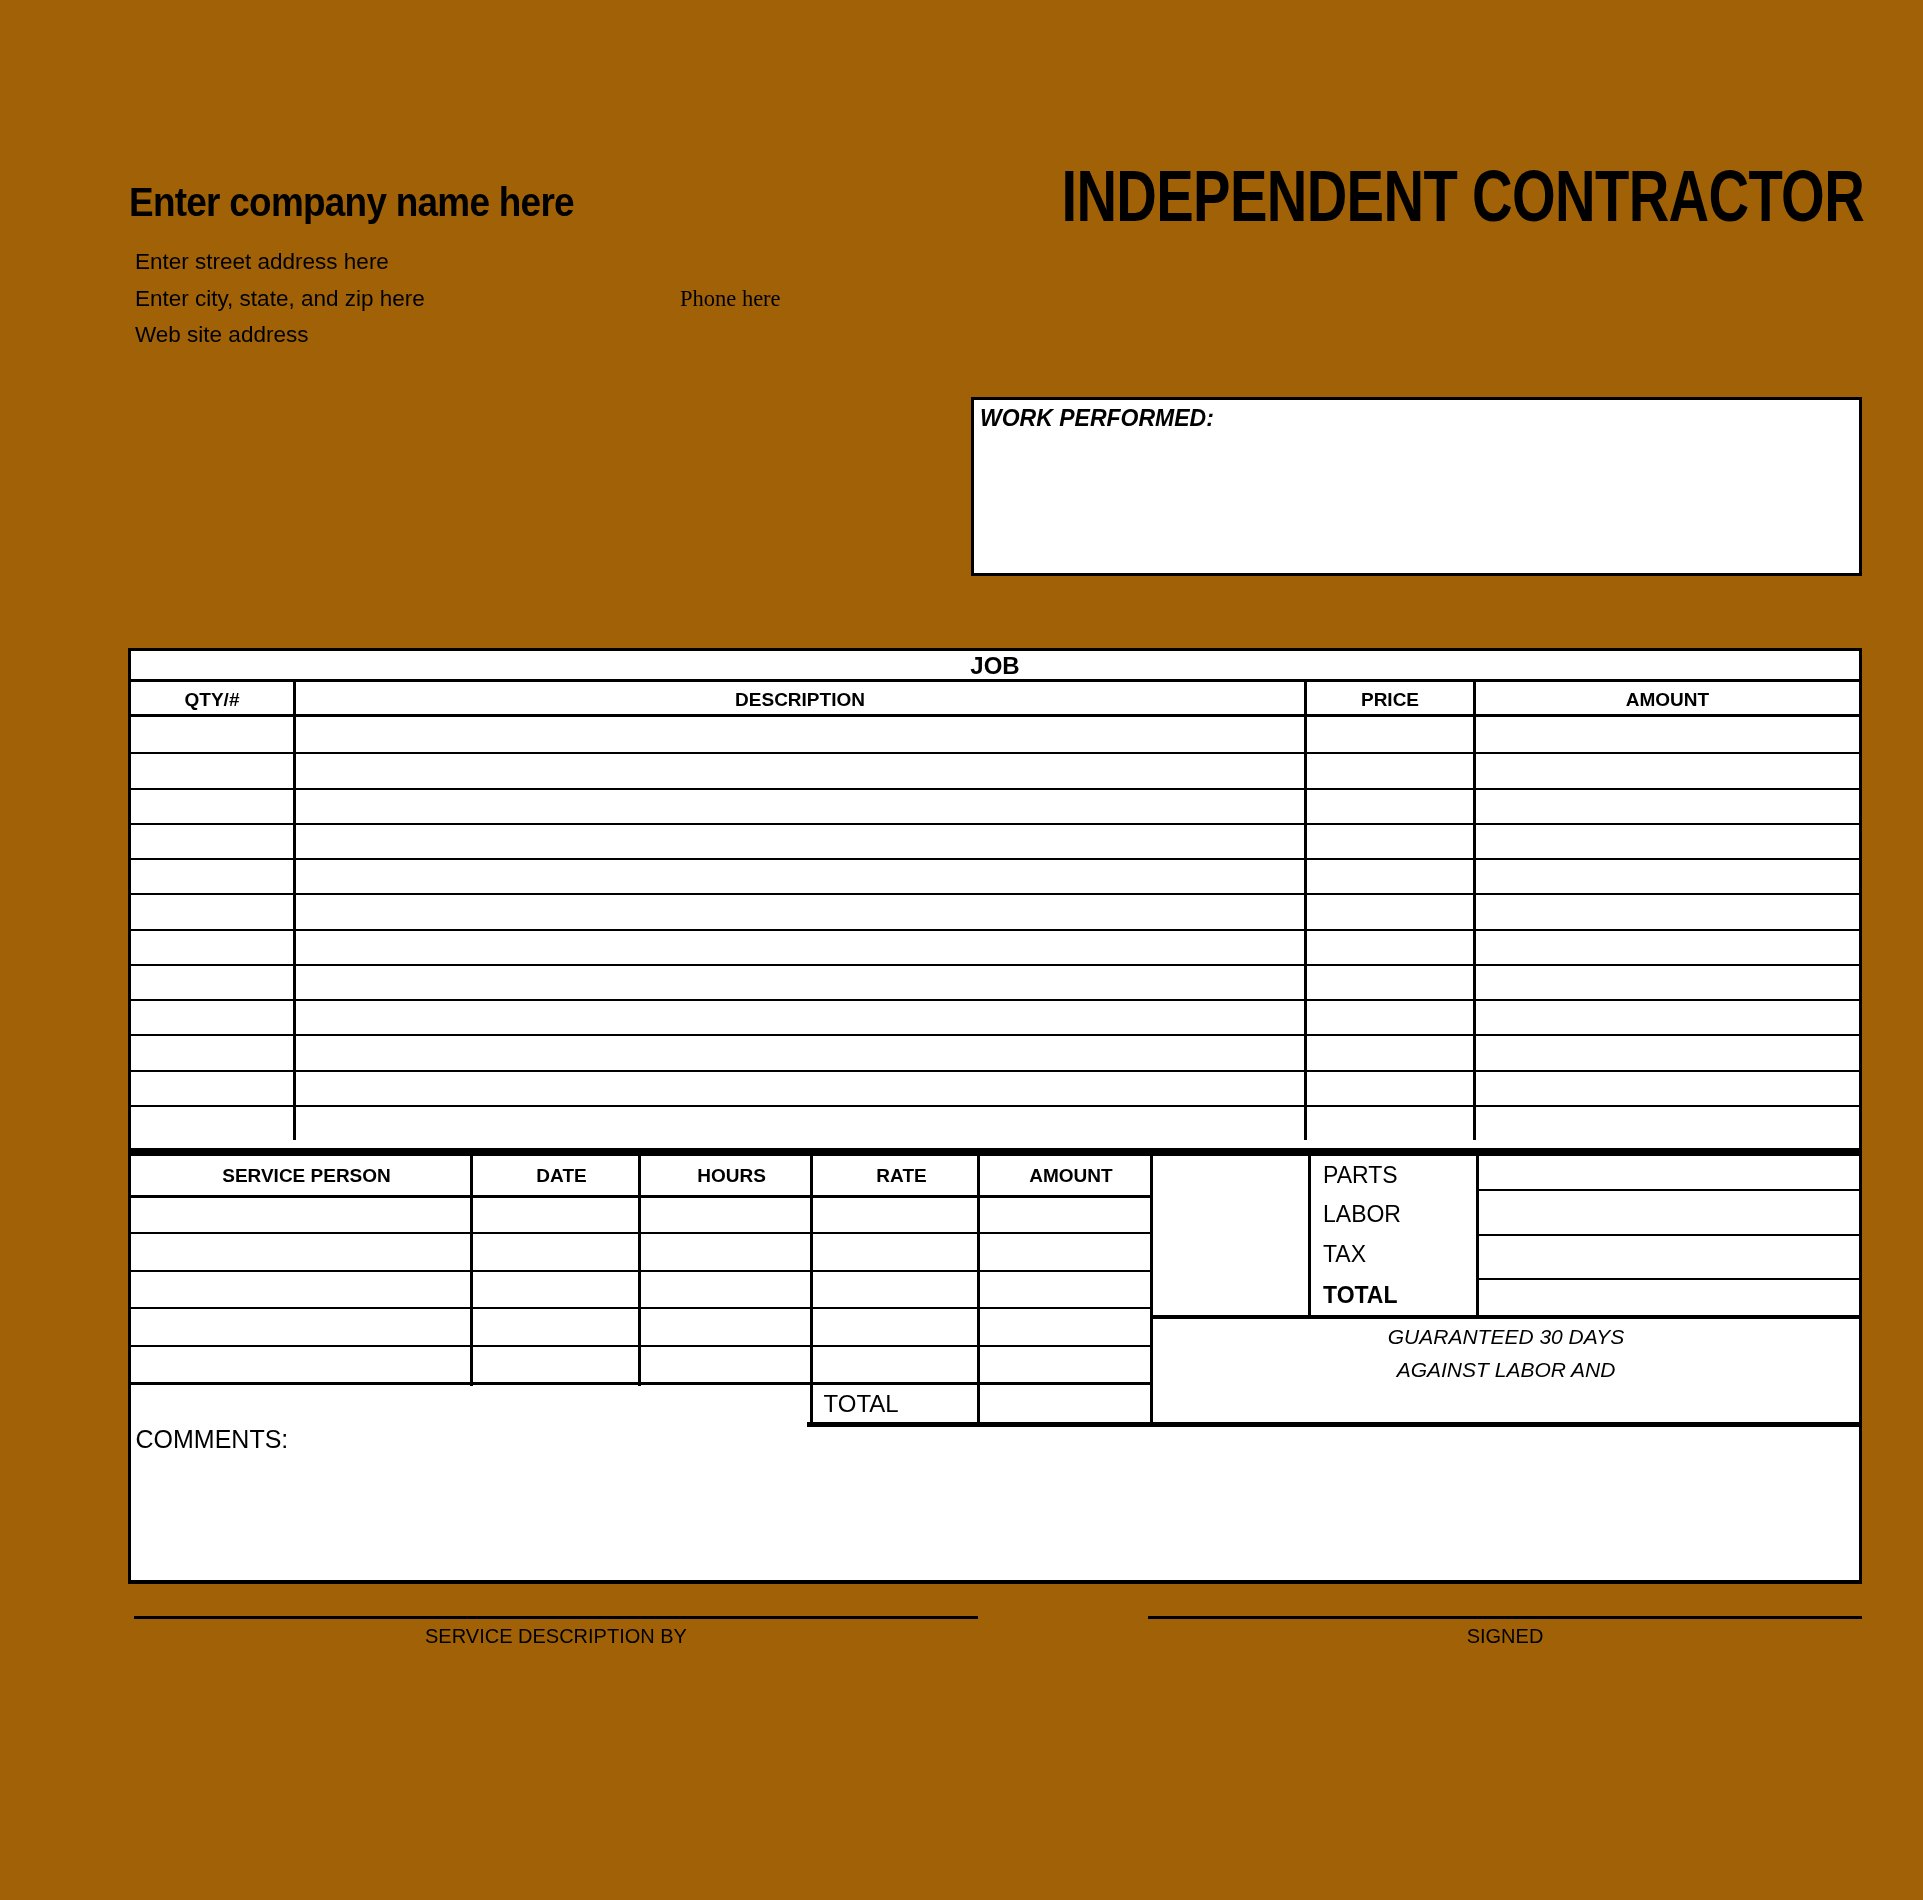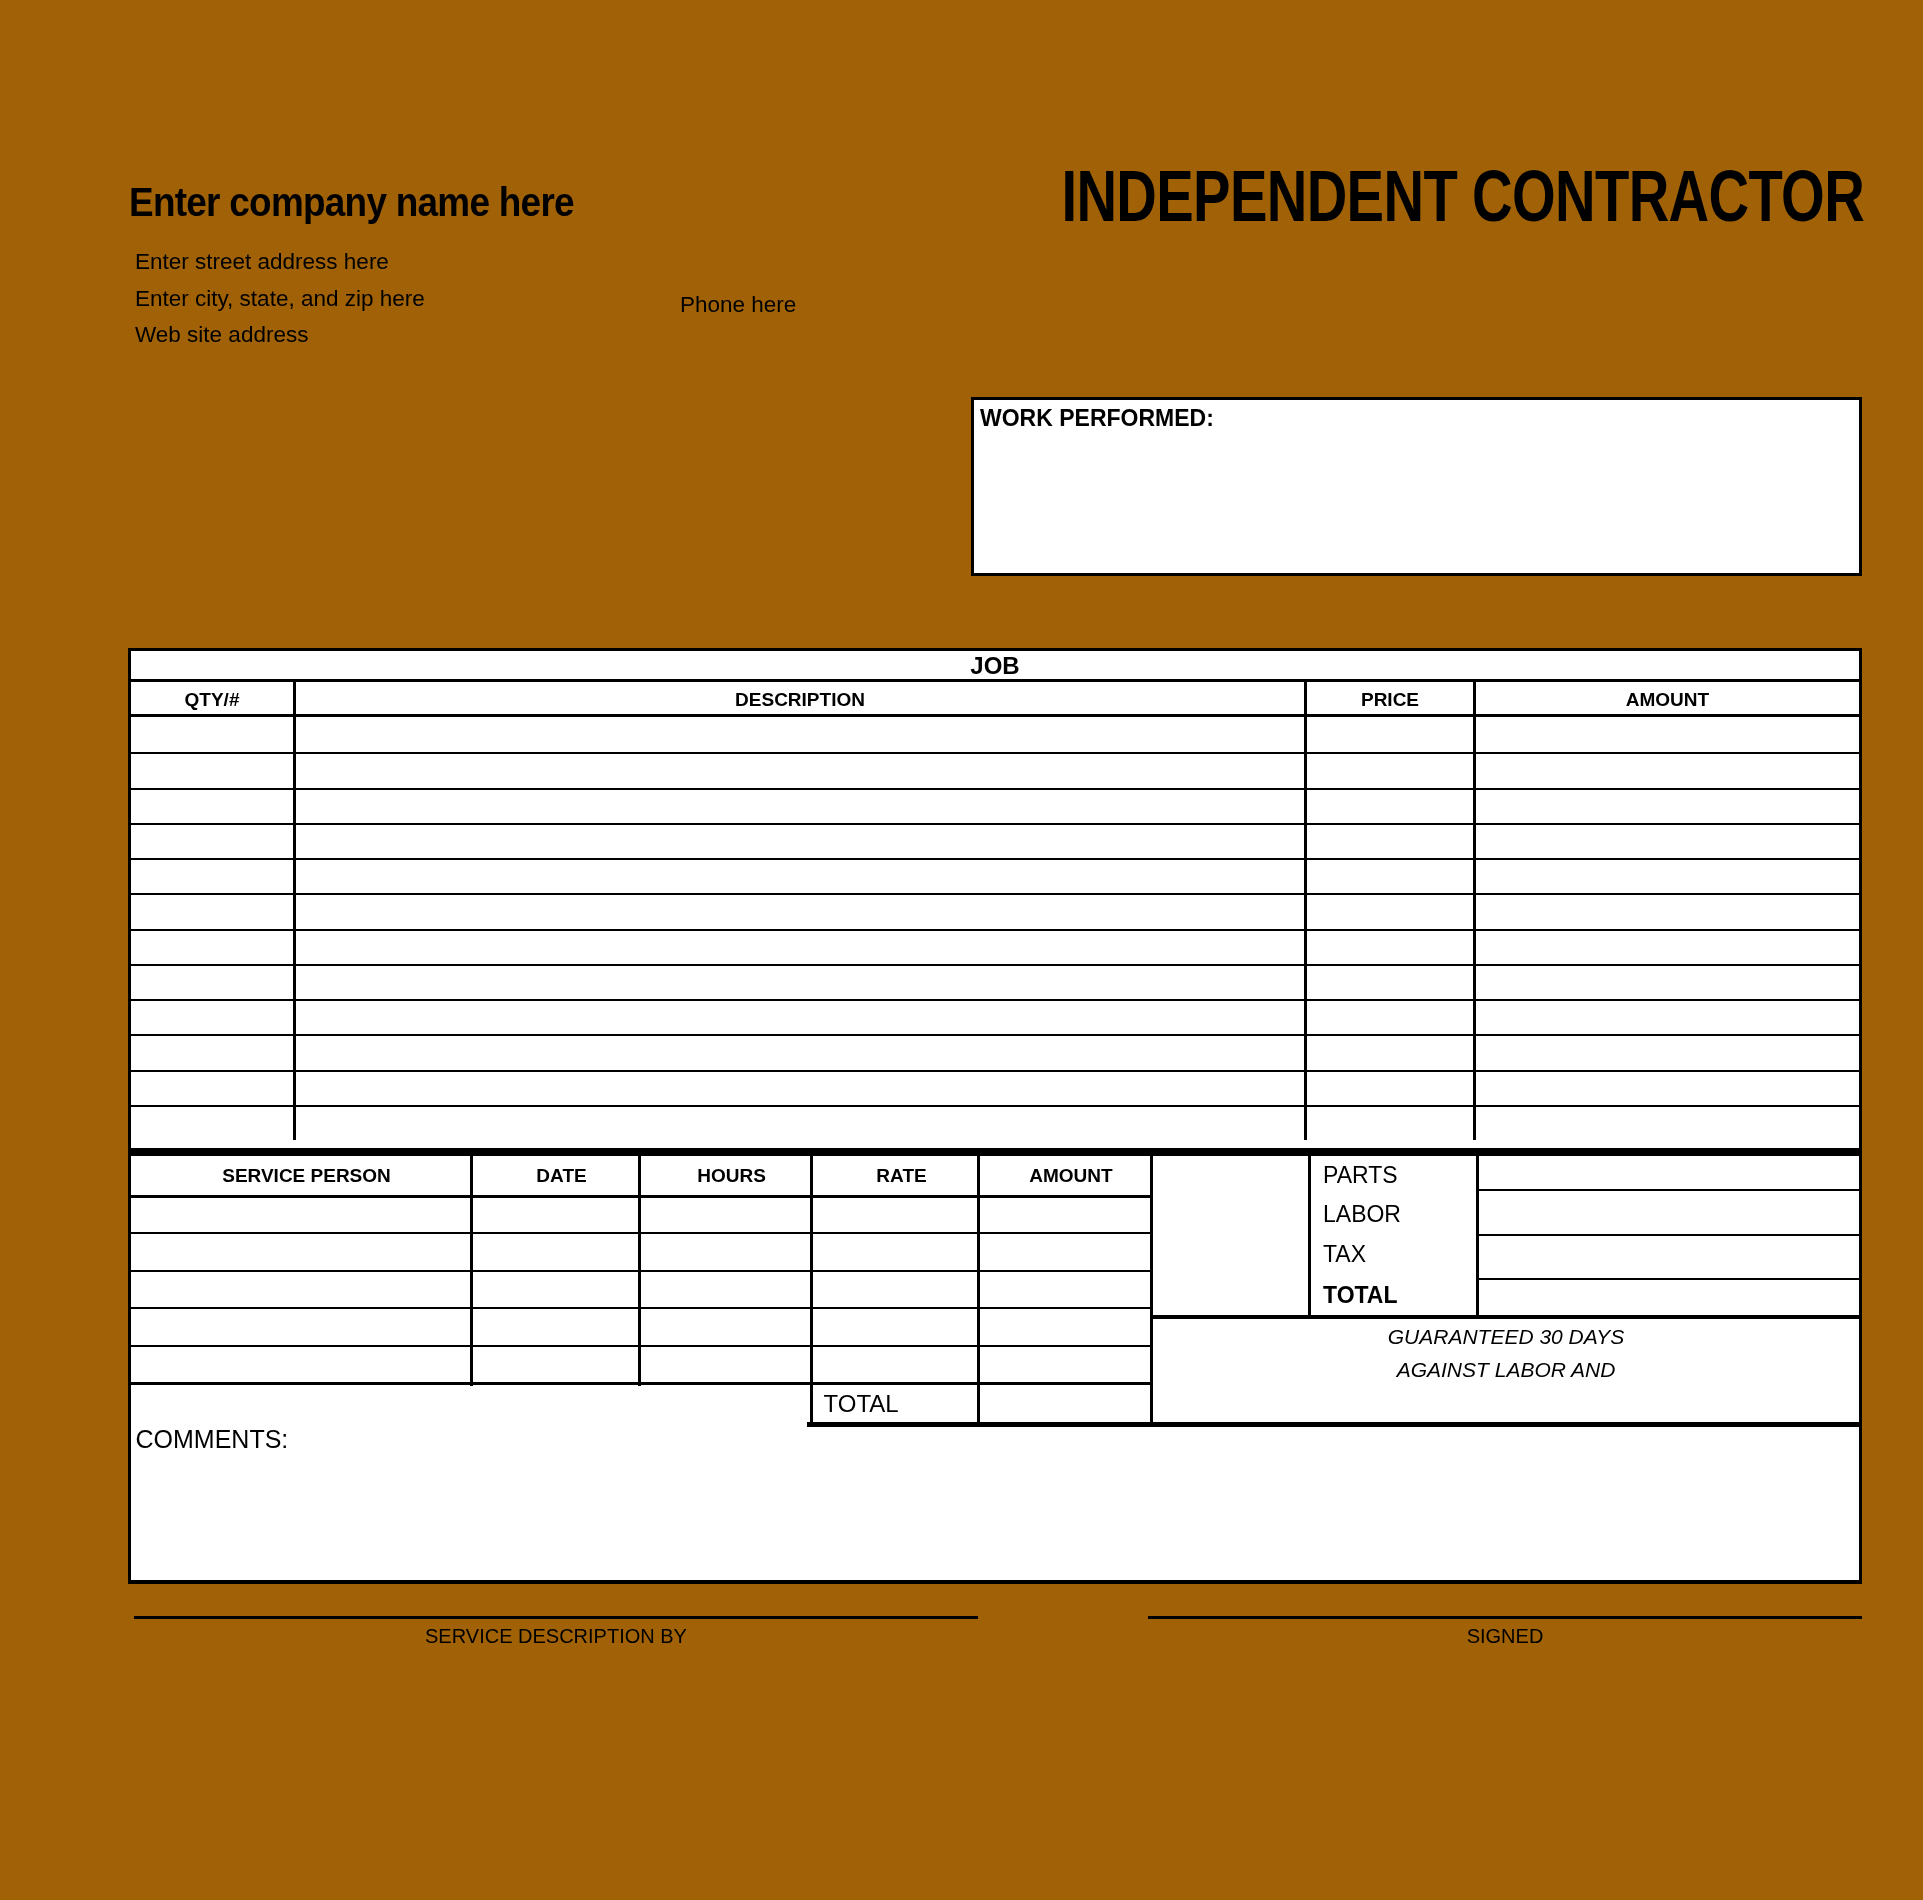--- a/index.html
+++ b/index.html
@@ -17,27 +17,27 @@
     left:129px; top:179px; font-size:41px; font-weight:bold; letter-spacing:-0.8px;
     transform:scaleX(0.90); transform-origin:left center; white-space:nowrap;
   }
   .doc-title {
     right:60px; top:155px; font-size:72px; font-weight:bold; letter-spacing:-0.8px;
     transform:scaleX(0.78); transform-origin:right center; white-space:nowrap;
   }
   .addr { font-size:22.5px; white-space:nowrap; }
   .addr-street { left:135px; top:249px; }
   .addr-city   { left:135px; top:286px; }
-  .addr-phone  { left:680px; top:292px; }
+  .addr-phone  { left:680px; top:286px;font-family:Liberation Serif, serif; }
   .addr-web    { left:135px; top:322px; }
 
   
   .partybox { border:3px solid #000; background:#fff; }
   .bill-box { left:128px; top:397px; width:684px; height:179px; }
-  .work-box { left:971px; top:397px; width:891px; height:179px; }
+  .work-box { left:971px; top:397px; width:891px; height:179px;font-style:italic; }
   .partybox .boxlabel { font-size:23px; font-weight:bold; padding:4.5px 6px; }
 
   
   .job-table { left:128px; top:648px; width:1734px; height:503px; border:3.8px solid #000; background:#fff; }
   .job-banner { height:31px; border-bottom:3px solid #000; text-align:center;
                 font-weight:bold; font-size:24px; line-height:30px; }
   .job-header { display:grid; grid-template-columns:165px 1011px 169px 1fr;
                 height:35px; border-bottom:3.8px solid #000; }
   .job-header > div { font-weight:bold; font-size:19px; text-align:center; line-height:35px; }
   .job-header > div:not(:last-child) { border-right:3px solid #000; }

